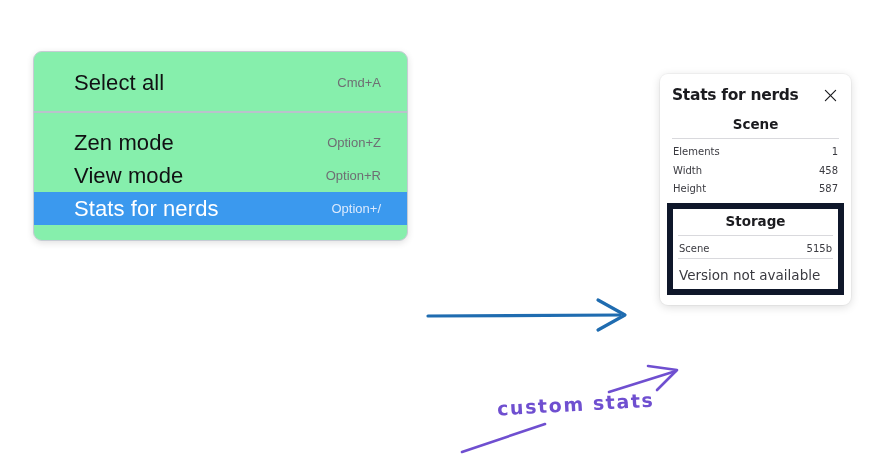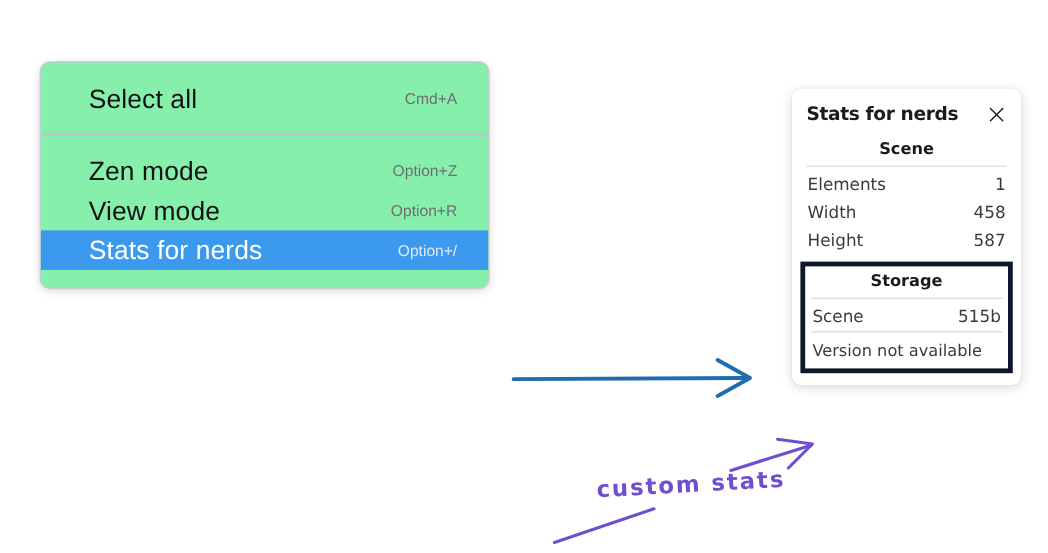--- a/index.html
+++ b/index.html
@@ -107,29 +107,29 @@
   }
   .hrule {
     height: 1px;
     background: #d9d9dd;
     margin: 0 0 4px 0;
   }
   .stat-row {
     display: flex;
     justify-content: space-between;
     align-items: baseline;
-    font-size: 14px;
+    font-size: 10px;
     color: #3a3a40;
     padding: 3px 1px;
     line-height: 1.25;
     gap: 46px;
   }
   .stat-row .v { color: #3a3a40; }
   .highlight-box {
-    border: 4px solid #0f172a;
+    border: 6px solid #0f172a;
     margin: 4px -5px 0 -5px;
     padding: 2px 5px 5px 5px;
     box-sizing: border-box;
   }
   .version-text {
     font-size: 13.5px;
     color: #3a3a40;
     padding: 4px 1px 1px 1px;
   }
 

